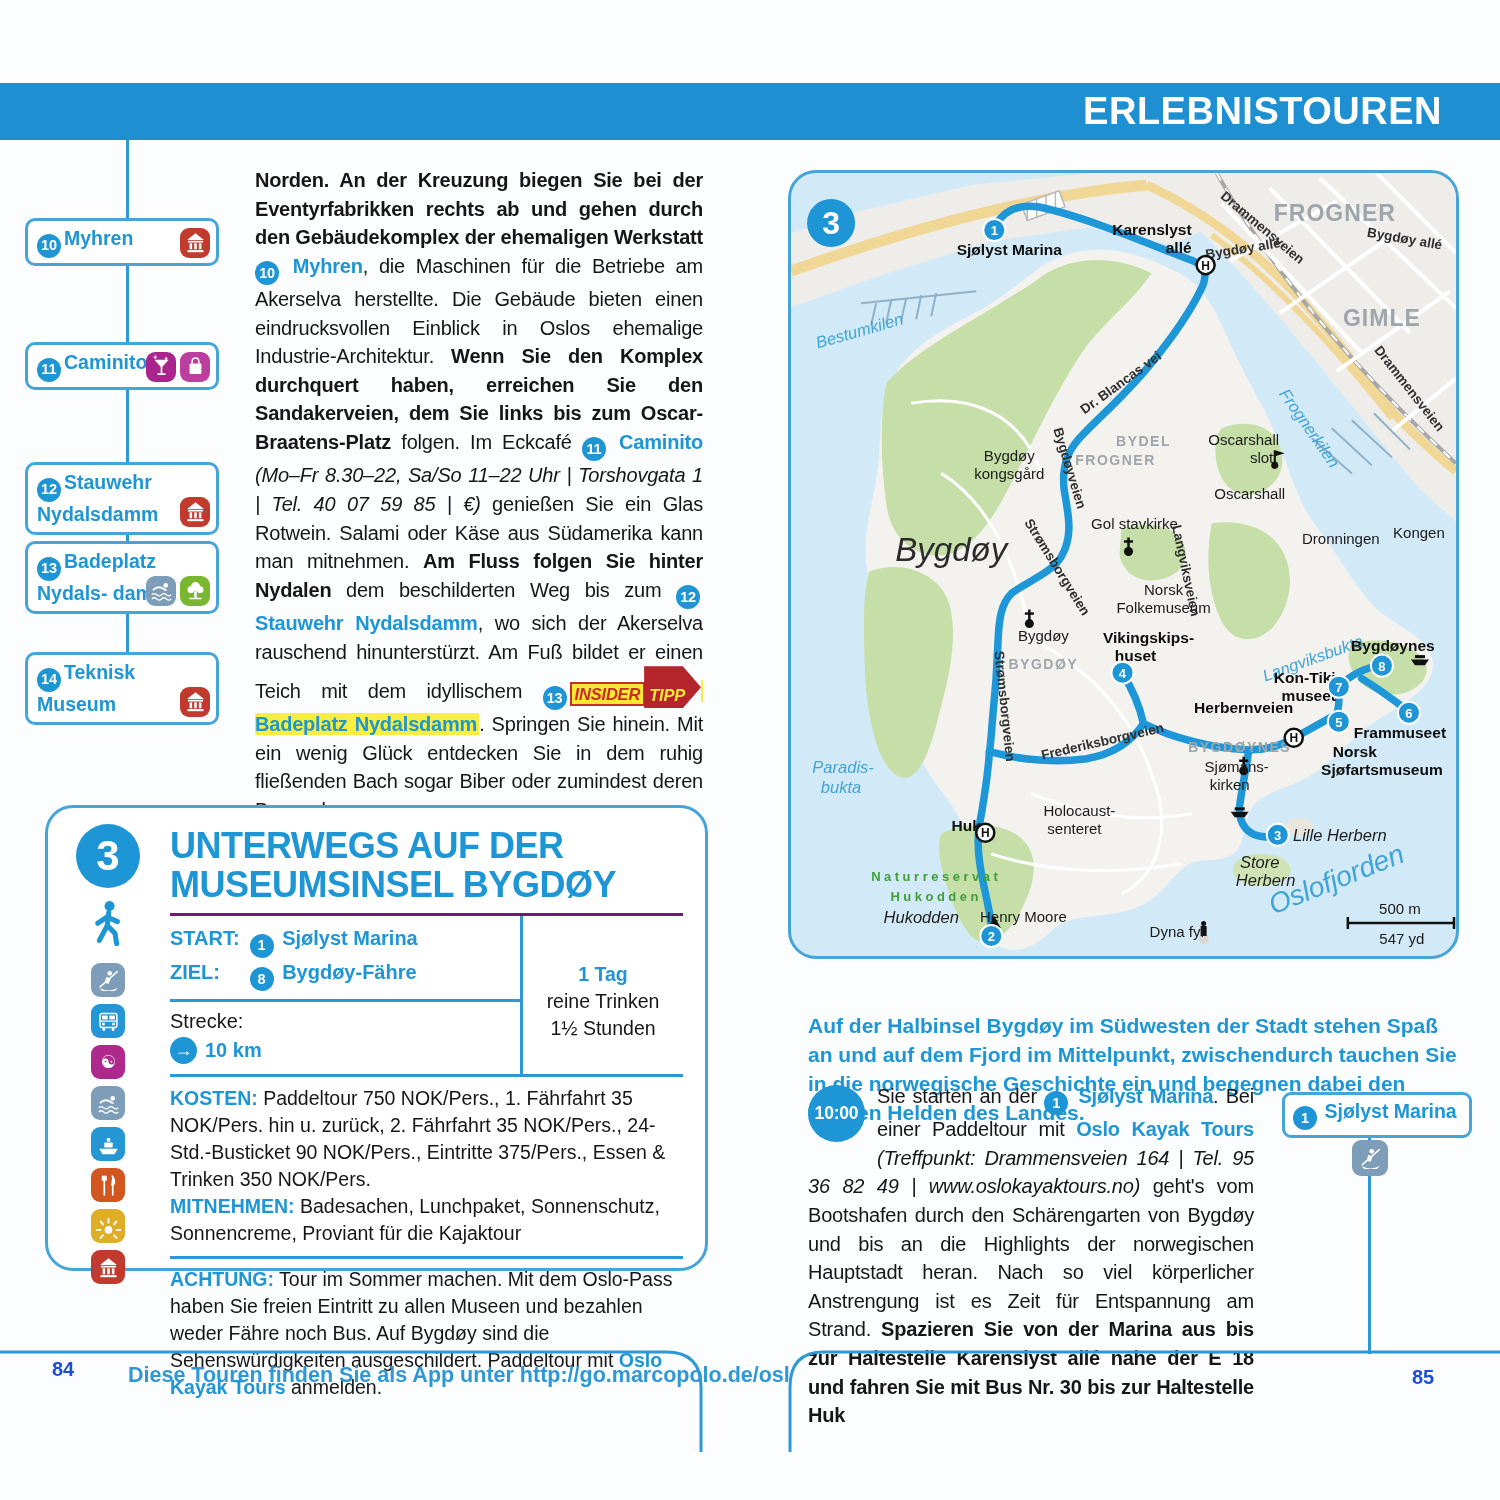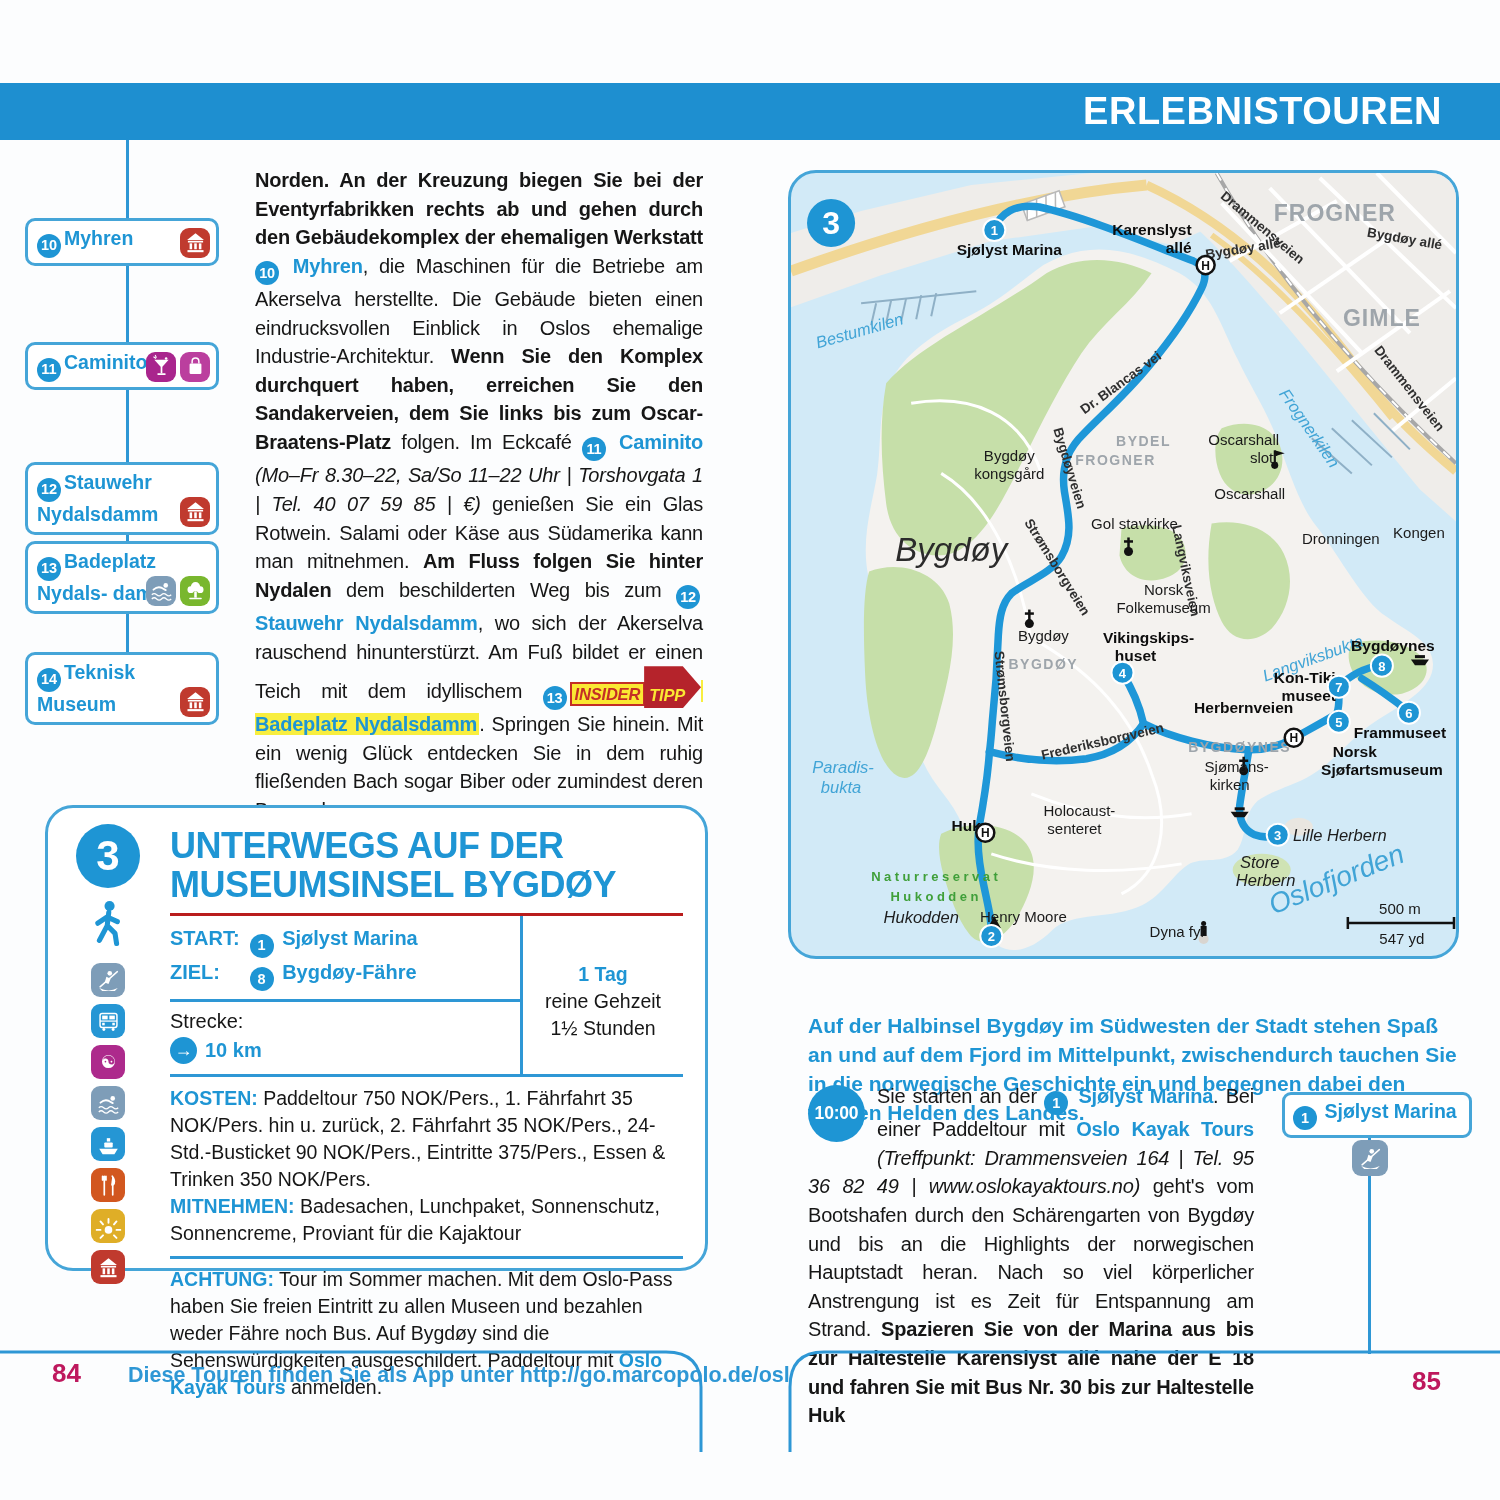--- a/index.html
+++ b/index.html
@@ -38,21 +38,21 @@
   
   .tourbox{position:absolute;left:45px;top:805px;width:663px;height:466px;background:#fff;
            border:3.5px solid #45a5d8;border-radius:28px;box-sizing:border-box;}
   .tb-num{position:absolute;left:28px;top:16px;width:64px;height:64px;border-radius:50%;background:#1e95d4;
           color:#fff;font-weight:bold;font-size:42px;display:flex;align-items:center;justify-content:center;}
   .tb-icons{position:absolute;left:28px;top:88px;width:64px;display:flex;flex-direction:column;
             align-items:center;gap:7px;}
   .walker svg{width:50px;height:56px;}
   .tb-content{position:absolute;left:122px;top:18px;right:22px;}
   .tb-title{color:#1e95d4;font-weight:bold;font-size:36px;line-height:39px;letter-spacing:-.5px;}
-  .sz-grid{display:grid;grid-template-columns:350px 1fr;border-top:3px solid #b91c1c;
+  .sz-grid{display:grid;grid-template-columns:350px 1fr;border-top:3px solid #701a75;
            border-bottom:3px solid #2e97d5;margin-top:9px;}
   .sz-r1{grid-column:1;padding:8px 0 8px 0;}
   .sz-r2{grid-column:1;border-top:3px solid #2e97d5;padding:8px 0 10px 0;}
   .sz-right{grid-column:2;grid-row:1/3;border-left:3px solid #2e97d5;display:flex;flex-direction:column;
             align-items:center;justify-content:center;font-size:19.5px;line-height:27px;}
   .szline{font-size:20px;line-height:29px;}
   .szline .k{color:#1e95d4;font-weight:bold;display:inline-block;width:74px;}
   .szline .v{color:#1e95d4;font-weight:bold;}
   .d1{color:#1e95d4;font-weight:bold;margin-top:13px;}
   .strk-lab{font-size:20px;}
@@ -80,21 +80,21 @@
   .m-nt{font-size:13px;font-weight:bold;fill:#3f9f39;letter-spacing:3.5px}
   
   .intro{position:absolute;left:808px;top:990px;width:655px;color:#1e95d4;font-weight:bold;
          font-size:21px;line-height:29px;}
   .col-right{position:absolute;left:808px;top:1082px;width:446px;}
   .sb-right{position:absolute;left:1282px;top:1092px;width:190px;background:#fff;border:3px solid #45a5d8;
             border-radius:9px;padding:5px 8px;box-sizing:border-box;}
   .sb-right .lab{color:#1e95d4;font-weight:bold;font-size:19.5px;}
   .sbr-icon{position:absolute;left:1352px;top:1140px;}
   
-  .pgnum{position:absolute;font-weight:bold;font-size:26px;color:#be185d;}
+  .pgnum{position:absolute;font-weight:bold;font-size:20px;color:#1d4ed8;}
   .applink{position:absolute;left:128px;top:1363px;color:#2e97d5;font-weight:bold;font-size:21.5px;}
   .overlay{position:absolute;left:0;top:0;width:1500px;height:1500px;pointer-events:none;}
 </style>
 </head>
 <body>
 
 <div class="page">
 
   <div class="header-bar">
     <span class="header-title">ERLEBNISTOUREN</span>
@@ -281,21 +281,21 @@
             <span class="v">Sjølyst Marina</span>
           </div>
           <div class="szline">
             <span class="k">ZIEL:</span>
             <span class="nb">8</span>
             <span class="v">Bygdøy-Fähre</span>
           </div>
         </div>
         <div class="sz-right">
           <span class="d1">1 Tag</span>
-          <span>reine Gehzeit</span>
+          <span>reine Trinken</span>
           <span>1½ Stunden</span>
         </div>
         <div class="sz-r2">
           <span class="strk-lab">Strecke:</span>
           <div class="strk-row">
             <span class="arrowbadge">→</span>
             <span class="strk-val">10 km</span>
           </div>
         </div>
       </div>

